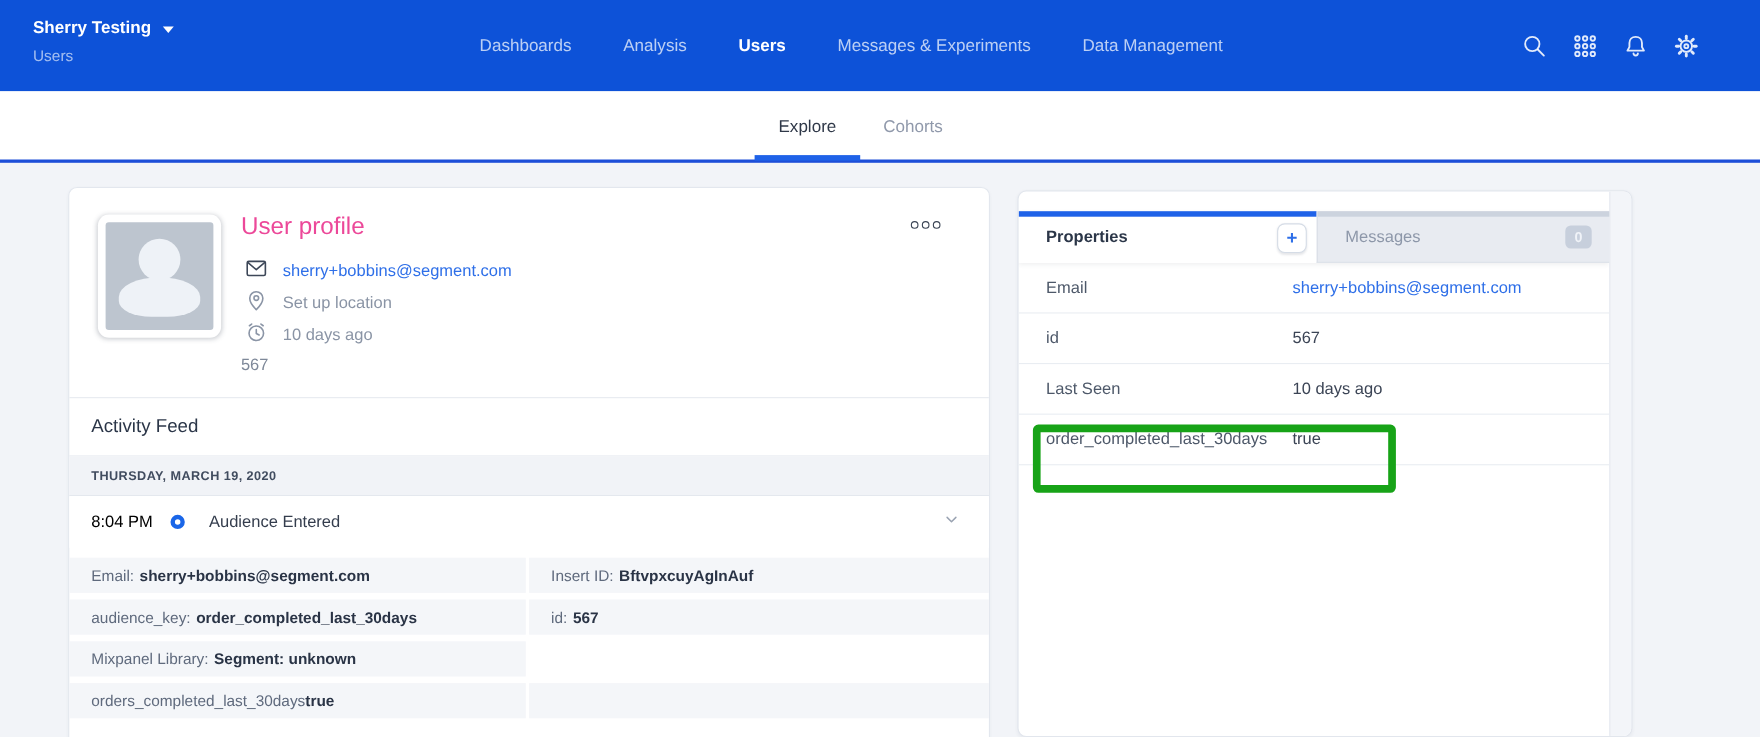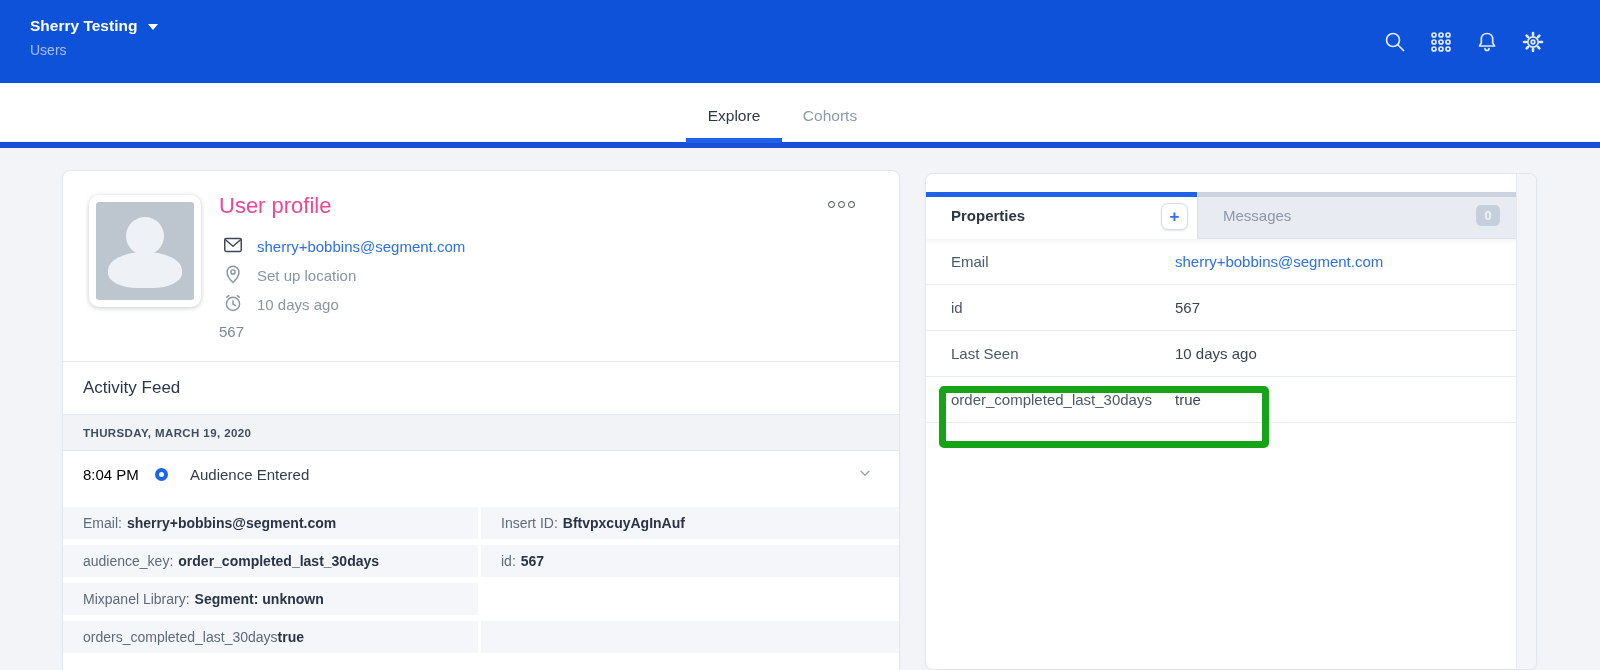--- a/index.html
+++ b/index.html
@@ -14,21 +14,21 @@
   .caret-down { width:0; height:0; border-left:5.5px solid transparent; border-right:5.5px solid transparent; border-top:6px solid #fff; margin-top:2px; }
   .workspace .role { margin-top:7px; font-size:14px; font-weight:400; color:rgba(255,255,255,.62); }
   .top-nav { position:absolute; left:436px; top:0; height:83px; display:flex; align-items:center; gap:47px; }
   .top-nav .nav-item { font-size:15.5px; color:rgba(255,255,255,.72); cursor:pointer; white-space:nowrap; }
   .top-nav .nav-item.active { color:#fff; font-weight:700; }
   .header-icons { position:absolute; right:54px; top:0; height:83px; display:flex; align-items:center; gap:20px; }
   .hicon { width:26px; height:26px; display:flex; align-items:center; justify-content:center; cursor:pointer; }
   .hicon svg { stroke:rgba(255,255,255,.88); fill:none; stroke-width:1.7; stroke-linecap:round; stroke-linejoin:round; }
 
   
-  .subnav { position:absolute; left:0; top:83px; width:1600px; height:65px; background:#fff; border-bottom:6px solid #1d4ed8; }
+  .subnav { position:absolute; left:0; top:83px; width:1600px; height:65px; background:#fff; border-bottom:3px solid #1d4ed8; }
   .subtab { position:absolute; top:0; height:65px; display:flex; align-items:center; justify-content:center; font-size:15.5px; cursor:pointer; }
   .subtab.explore { left:686px; width:96px; color:#2f3848; }
   .subtab.cohorts { left:795px; width:70px; color:#9099ab; }
   .subtab-underline { position:absolute; left:686px; bottom:-1px; width:96px; height:5px; background:#1f62e8; }
 
   
   .card-left { position:absolute; left:62px; top:170px; width:838px; height:520px; background:#fff; border:1px solid #e3e7ee; border-radius:8px 8px 0 0; box-shadow:0 1px 3px rgba(40,50,70,.05); }
   .profile-section { position:relative; height:190px; }
   .avatar-frame { position:absolute; left:26px; top:24px; width:112px; height:112px; background:#fff; border-radius:10px; box-shadow:0 1px 5px rgba(50,60,80,.28); }
   .avatar-img { position:absolute; left:7px; top:7px; width:98px; height:98px; background:#bdc5cf; border-radius:3px; overflow:hidden; }
@@ -58,21 +58,21 @@
   .details { padding-top:9px; }
   .drow { display:flex; margin-bottom:6px; }
   .dcell { background:#f4f6f9; height:32px; display:flex; align-items:center; padding-left:20px; font-size:14px; white-space:nowrap; }
   .dcell.left { width:415px; margin-right:3px; }
   .dcell.right { flex:1; }
   .dlabel { color:#5f6a7d; }
   .dvalue { font-weight:700; color:#2a3446; margin-left:5px; }
   .dvalue.nospace { margin-left:0; }
 
   
-  .card-right { position:relative; position:absolute; left:925px; top:173px; width:612px; height:497px; background:#fff; border:1px solid #e2e6ed; border-radius:8px; box-shadow:0 1px 3px rgba(40,50,70,.05); display:flex; overflow:hidden; }
+  .card-right { position:relative; position:absolute; left:925px; top:173px; width:559px; height:497px; background:#fff; border:1px solid #e2e6ed; border-radius:8px; box-shadow:0 1px 3px rgba(40,50,70,.05); display:flex; overflow:hidden; }
   .panel-content { flex:1; padding-top:18px; }
   .panel-gutter { width:20px; background:#f3f5f9; border-left:1px solid #e6e9ef; }
   .ptabs { display:flex; height:47px; box-shadow:0 2px 4px rgba(40,50,70,.07); }
   .ptab-properties { width:271px; background:#fff; position:relative; display:flex; align-items:center; padding-left:25px; font-size:15px; font-weight:700; color:#2b3648; cursor:pointer; }
   .ptab-properties::before { content:""; position:absolute; left:0; top:0; width:100%; height:5px; background:#1f62e8; }
   .add-btn { position:absolute; right:9px; top:11px; width:27px; height:27px; background:#fff; border:1px solid #d5dce6; border-radius:7px; box-shadow:0 1px 2px rgba(40,50,70,.12); display:flex; align-items:center; justify-content:center; font-size:17px; font-weight:700; color:#2e6fe8; cursor:pointer; }
   .ptab-messages { flex:1; background:#e8ebf1; position:relative; display:flex; align-items:center; padding-left:25px; font-size:15px; color:#8d97a9; border-bottom:1px solid #dde2e9; border-left:1px solid #d9dee6; cursor:pointer; }
   .ptab-messages::before { content:""; position:absolute; left:0; top:0; width:100%; height:5px; background:#ccd3de; }
   .msg-badge { margin-left:auto; margin-right:16px; min-width:24px; height:21px; background:#c7cfdc; border-radius:5px; color:#f0f3f8; font-size:13px; font-weight:700; display:flex; align-items:center; justify-content:center; }
   .prow { height:46px; border-bottom:1px solid #e9edf2; display:flex; align-items:center; padding-left:25px; }
@@ -88,20 +88,27 @@
 
   <div class="header">
     <div class="workspace">
       <div class="name-row">
         <span>Sherry Testing</span>
         <span class="caret-down"></span>
       </div>
       <div class="role">Users</div>
     </div>
 
+    <div class="top-nav">
+      <span class="nav-item">Dashboards</span>
+      <span class="nav-item">Analysis</span>
+      <span class="nav-item active">Users</span>
+      <span class="nav-item">Messages &amp; Experiments</span>
+      <span class="nav-item">Data Management</span>
+    </div>
 
     <div class="header-icons">
       <span class="hicon">
         <svg width="24" height="24" viewBox="0 0 24 24">
             <circle cx="10" cy="10" r="6.5"></circle>
             <line x1="15" y1="15" x2="20.5" y2="20.5"></line>
           </svg>
       </span>
       <span class="hicon">
         <svg width="24" height="24" viewBox="0 0 24 24">

